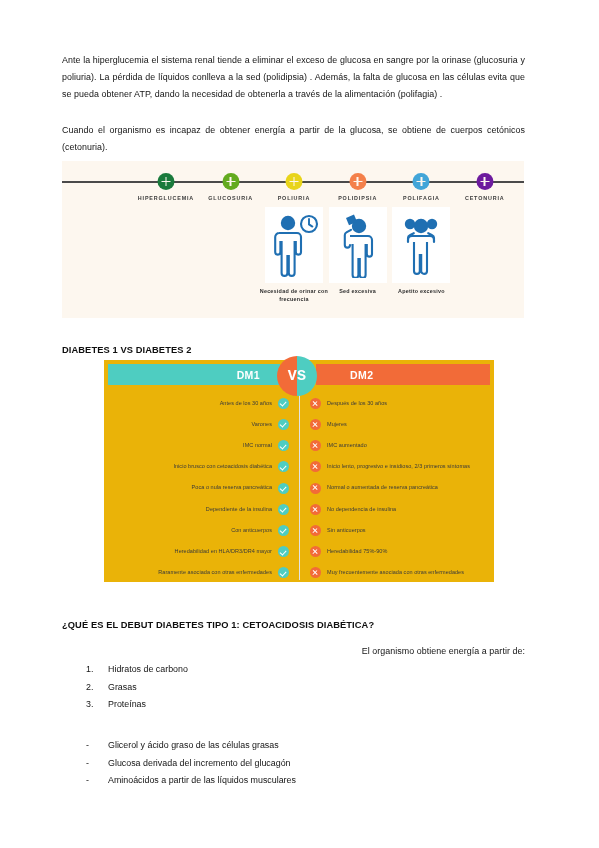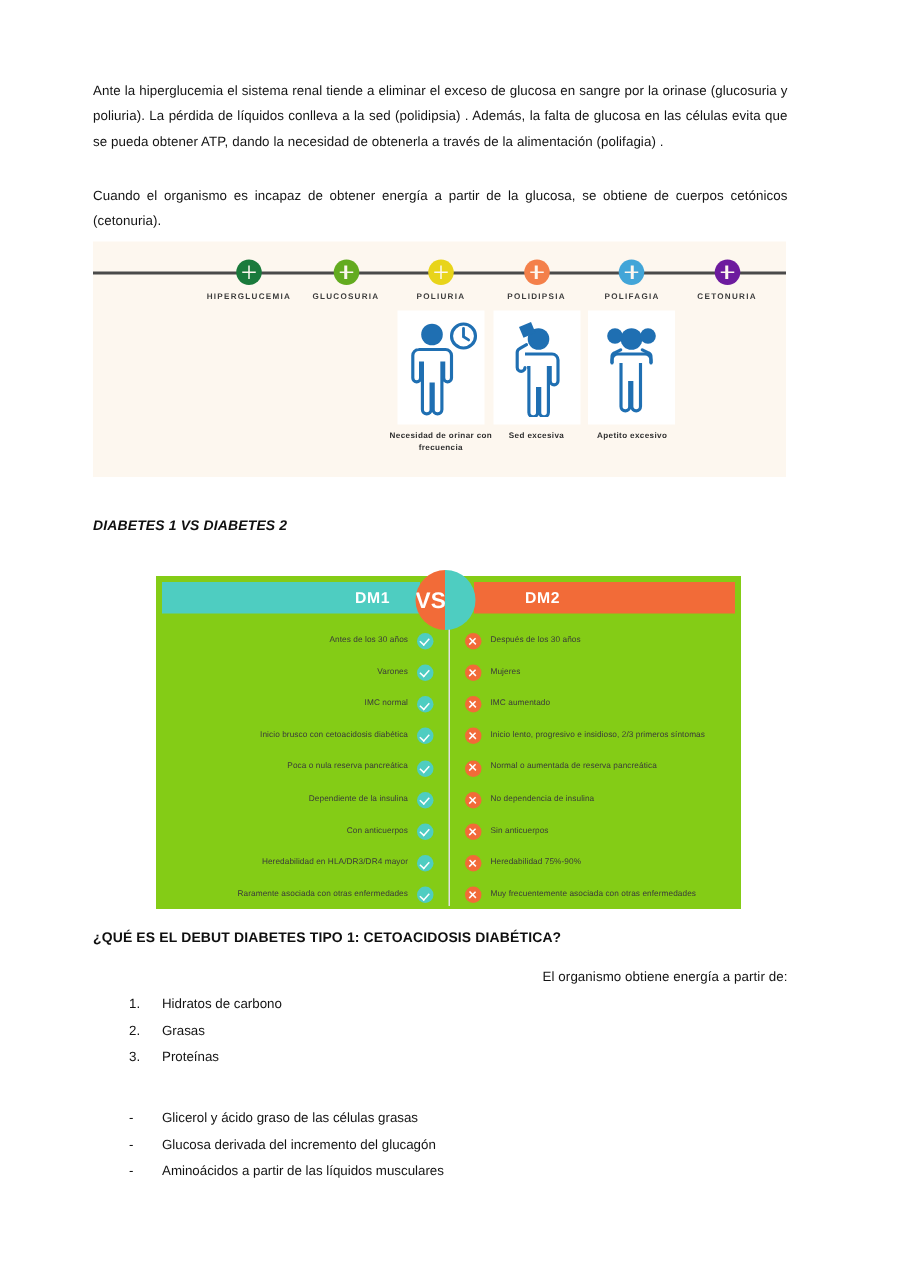--- a/index.html
+++ b/index.html
@@ -125,24 +125,24 @@
     font-weight: bold;
     line-height: 7.6px;
     letter-spacing: 0.25px;
     color: #2f2f2f;
   }
 
   
   .info2 {
     position: absolute;
     left: 104px;
-    top: 384px;
+    top: 360px;
     width: 390px;
     height: 222px;
-    background: #84cc16;
+    background: #eab308;
   }
   .cmp-bar {
     position: absolute;
     top: 4px;
     height: 21px;
     display: flex;
     align-items: center;
   }
   .cmp-bar-left {
     left: 4px;
@@ -170,21 +170,23 @@
     position: absolute;
     left: 173px;
     top: -4px;
     width: 40px;
     height: 40px;
     border-radius: 50%;
     overflow: hidden;
     background: linear-gradient(to right, #f26b38 0%, #f26b38 50%, #4ecdc1 50%, #4ecdc1 100%);
     display: flex;
     align-items: center;
+    justify-content: center;
     z-index: 4;
+    font-family: Liberation Mono, monospace;
   }
   .vs-text {
     color: #ffffff;
     font-size: 15px;
     font-weight: bold;
     letter-spacing: 0.2px;
   }
   .cmp-divider {
     position: absolute;
     left: 195px;
@@ -303,21 +305,21 @@
         <circle cx="14" cy="12" r="5.2" fill="#1f6fb2"></circle>
         <circle cx="36" cy="12" r="5.2" fill="#1f6fb2"></circle>
       </svg>
     </div>
 
     <div class="tl-caption" style="left:50.2%;">Necesidad de orinar con frecuencia</div>
     <div class="tl-caption" style="left:64.0%;">Sed excesiva</div>
     <div class="tl-caption" style="left:77.8%;">Apetito excesivo</div>
   </div>
 
-  <div class="heading" style="left:62px; top:345px;font-style:italic;">DIABETES 1 VS DIABETES 2</div>
+  <div class="heading" style="left:62px; top:345px;">DIABETES 1 VS DIABETES 2</div>
 
   <div class="info2">
 
     <div class="cmp-bar cmp-bar-left">
       <span class="cmp-bar-title">DM1</span>
     </div>
     <div class="cmp-bar cmp-bar-right">
       <span class="cmp-bar-title">DM2</span>
     </div>
 

